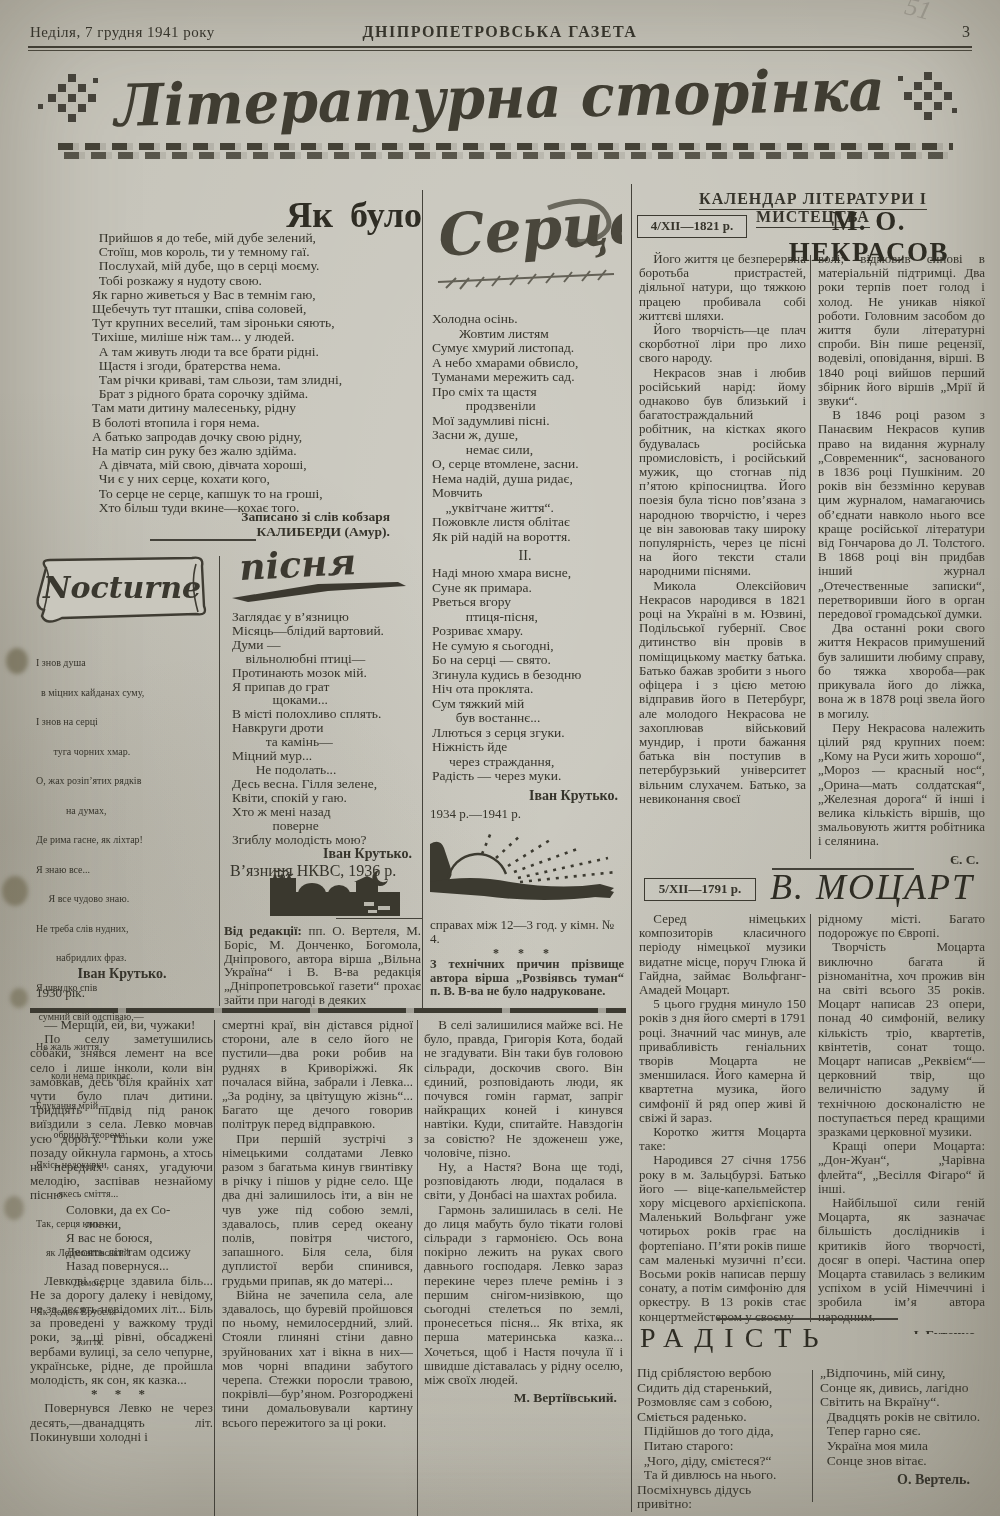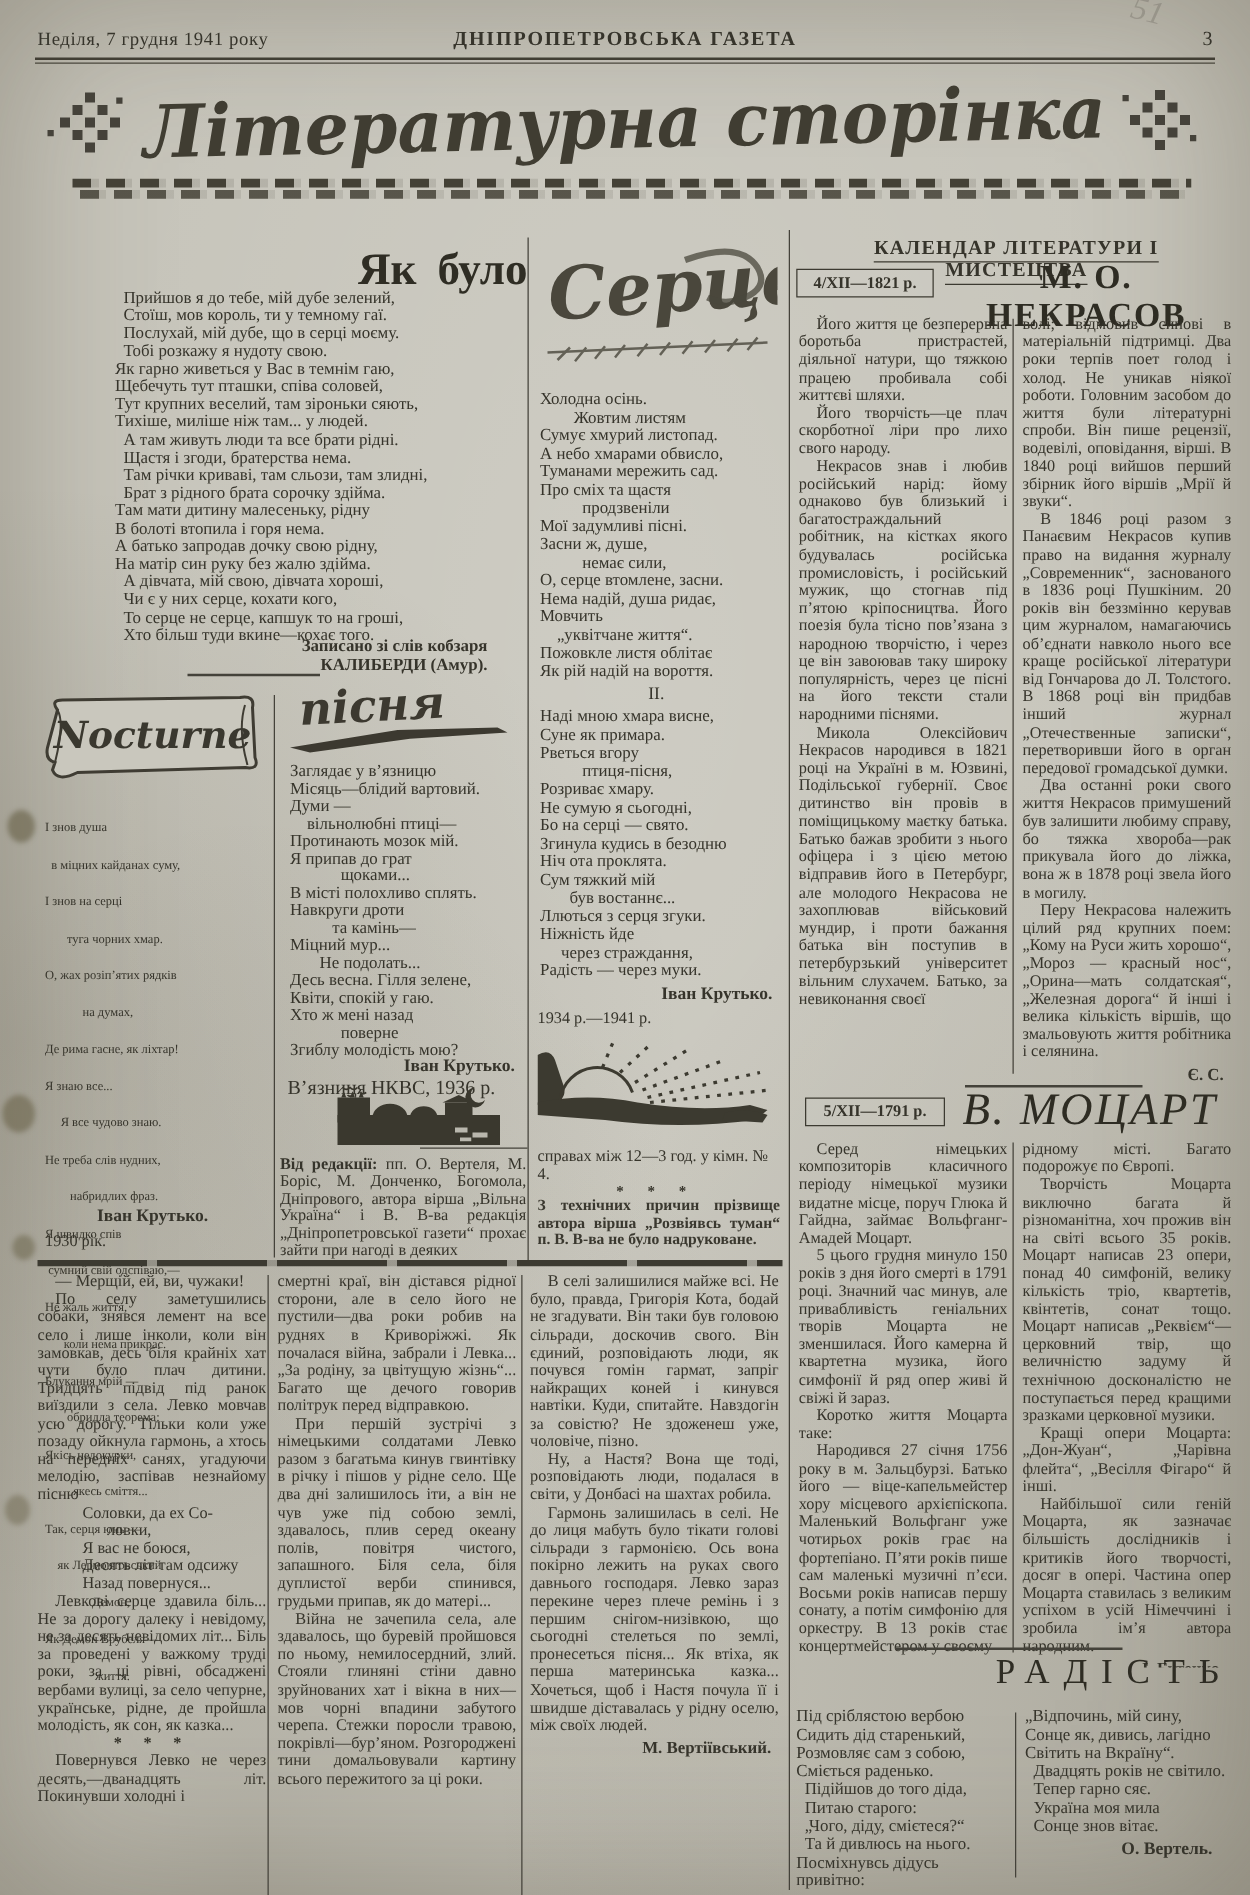--- a/index.html
+++ b/index.html
@@ -84,21 +84,21 @@
   .nek-c2{left:818px;top:252px;width:167px;height:614px;}
   .vr-nek{left:810px;top:255px;height:604px;}
   .hr-nm{left:772px;top:868px;width:142px;height:1.5px;background:#44423a;}
   .moz-box{left:644px;top:878px;width:110px;height:21px;}
   .moz-title{left:758px;top:866px;width:228px;text-align:center;font-size:36px;font-style:italic;letter-spacing:2px;color:#2e2c23;}
   .moz-c1{left:639px;top:912px;width:167px;height:422px;}
   .moz-c2{left:818px;top:912px;width:167px;height:422px;}
   .vr-moz{left:810px;top:914px;height:408px;}
   
   .rad-rule{left:716px;top:1318px;width:182px;height:1.5px;background:#44423a;}
-  .rad-title{left:640px;top:1322px;width:346px;text-align:right;font-size:28px;letter-spacing:11px;color:#2e2c23;}
+  .rad-title{left:640px;top:1322px;width:346px;text-align:left;font-size:28px;letter-spacing:11px;color:#2e2c23;}
   .rad-c1{left:637px;top:1366px;width:172px;}
   .rad-c2{left:820px;top:1366px;width:166px;}
   .rad-c1 .pl,.rad-c2 .pl{font-size:13.5px;line-height:14.6px;}
   .vr-rad{left:812px;top:1370px;height:132px;}
   .rad-author{left:820px;top:1472px;width:150px;text-align:right;font-weight:bold;font-size:14px;}
   
   .st-c1{left:30px;top:1018px;width:183px;height:498px;}
   .st-c2{left:222px;top:1018px;width:191px;height:498px;}
   .st-c3{left:424px;top:1018px;width:199px;height:498px;}
   .vr-s1{left:214px;top:1020px;height:496px;}

